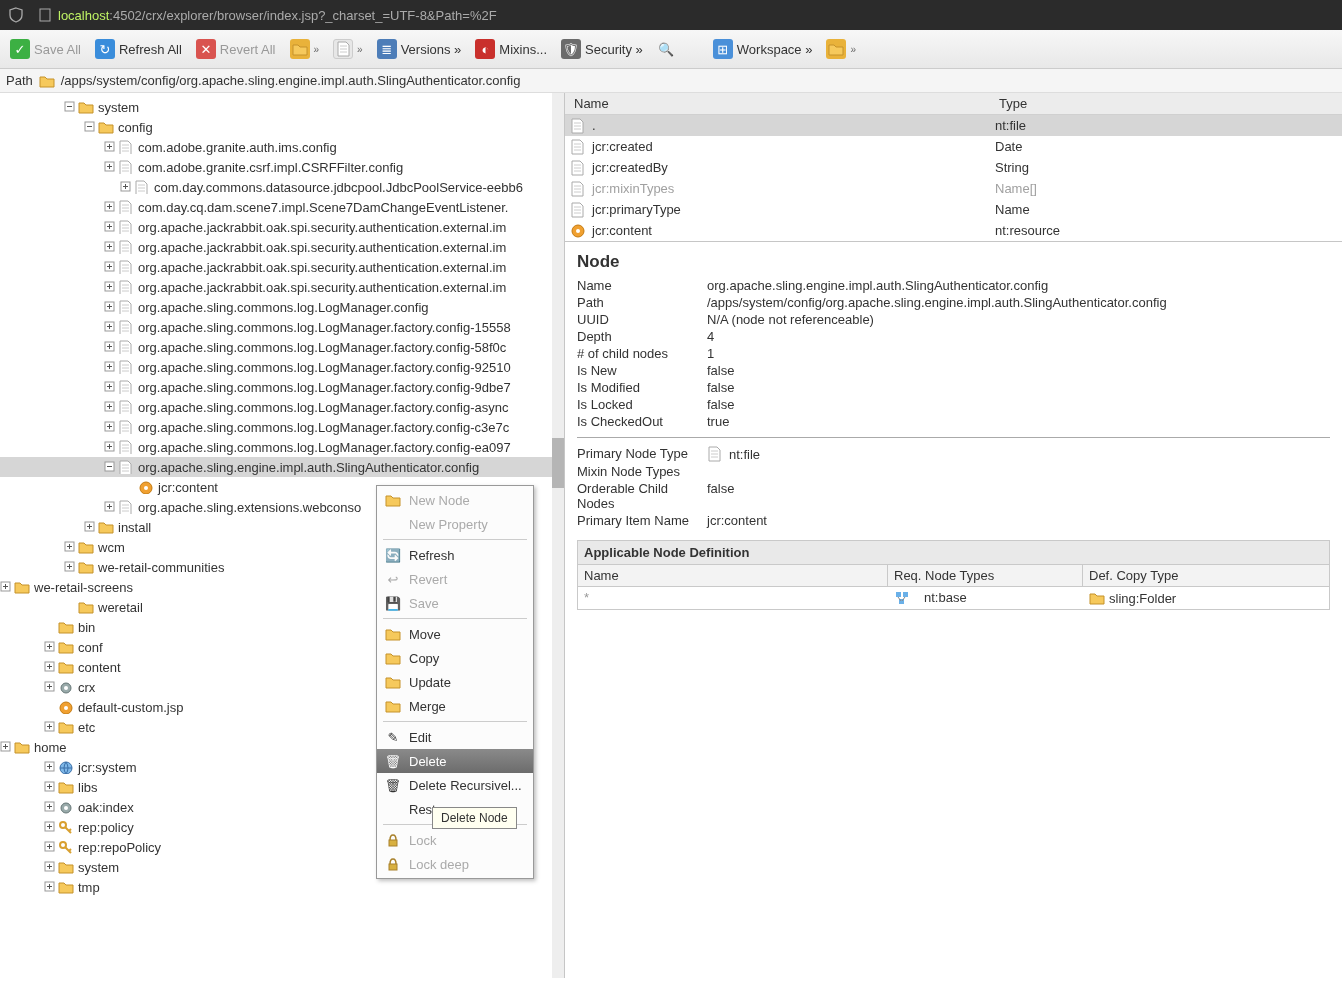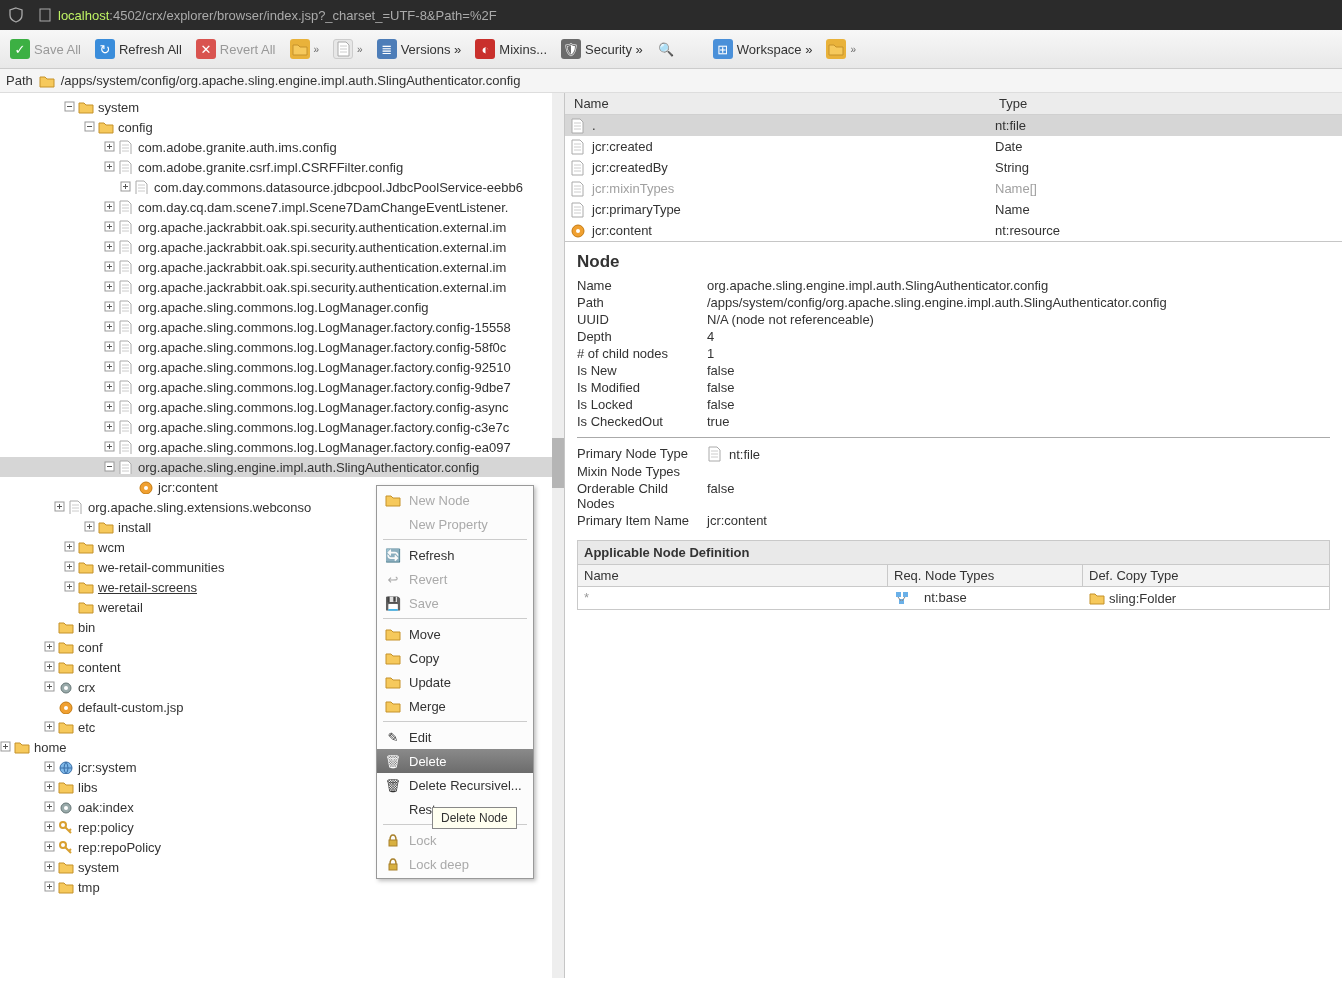--- a/index.html
+++ b/index.html
@@ -393,21 +393,21 @@
           </svg>
           <span class="node-lbl">org.apache.sling.engine.impl.auth.SlingAuthenticator.config</span>
         </div>
         <div class="tree-row" style="padding-left: 124px;">
           <span class="twisty"></span>
           <svg class="node-ico">
             <use href="#res"></use>
           </svg>
           <span class="node-lbl">jcr:content</span>
         </div>
-        <div class="tree-row" style="padding-left: 54px;">
+        <div class="tree-row" style="padding-left: 104px;">
           <svg class="twisty">
             <use href="#twplus"></use>
           </svg>
           <svg class="node-ico">
             <use href="#file"></use>
           </svg>
           <span class="node-lbl">org.apache.sling.extensions.webconso</span>
         </div>
         <div class="tree-row" style="padding-left: 84px;">
           <svg class="twisty">
@@ -429,21 +429,21 @@
         </div>
         <div class="tree-row" style="padding-left: 64px;">
           <svg class="twisty">
             <use href="#twplus"></use>
           </svg>
           <svg class="node-ico">
             <use href="#folder"></use>
           </svg>
           <span class="node-lbl">we-retail-communities</span>
         </div>
-        <div class="tree-row" style="padding-left: 64px; text-decoration: underline;">
+        <div class="tree-row" style="">
           <svg class="twisty">
             <use href="#twplus"></use>
           </svg>
           <svg class="node-ico">
             <use href="#folder"></use>
           </svg>
           <span class="node-lbl">we-retail-screens</span>
         </div>
         <div class="tree-row" style="padding-left: 64px;">
           <span class="twisty"></span>

